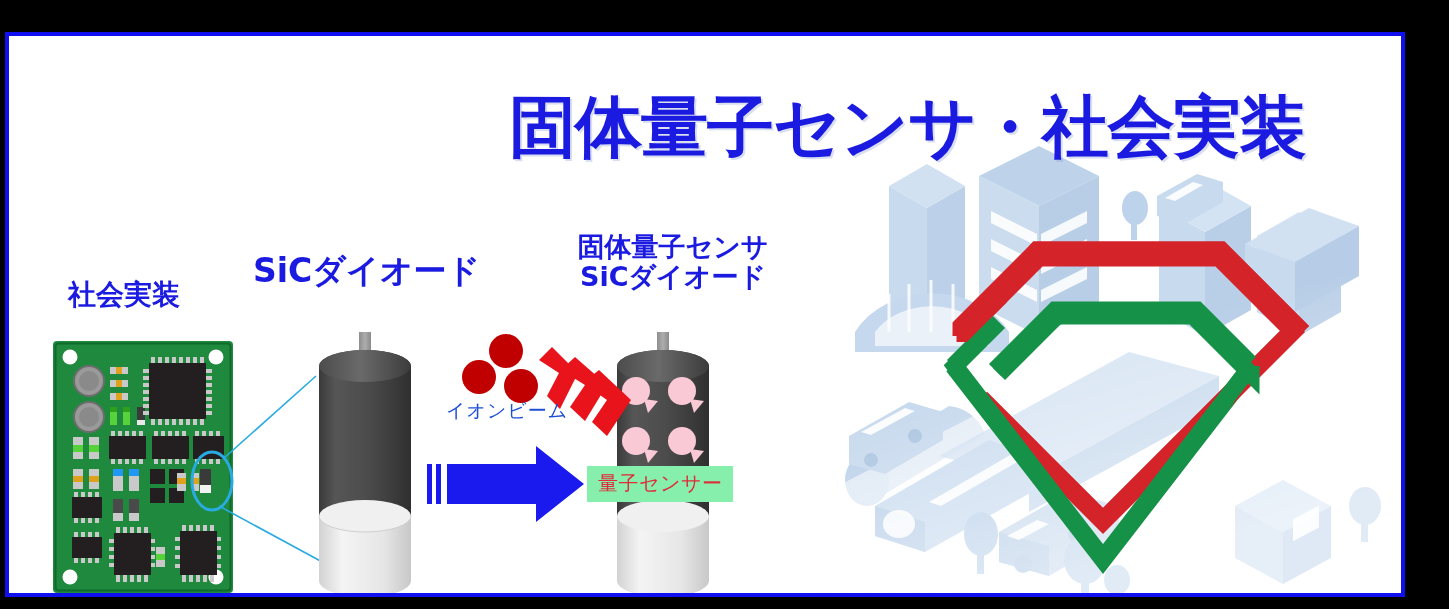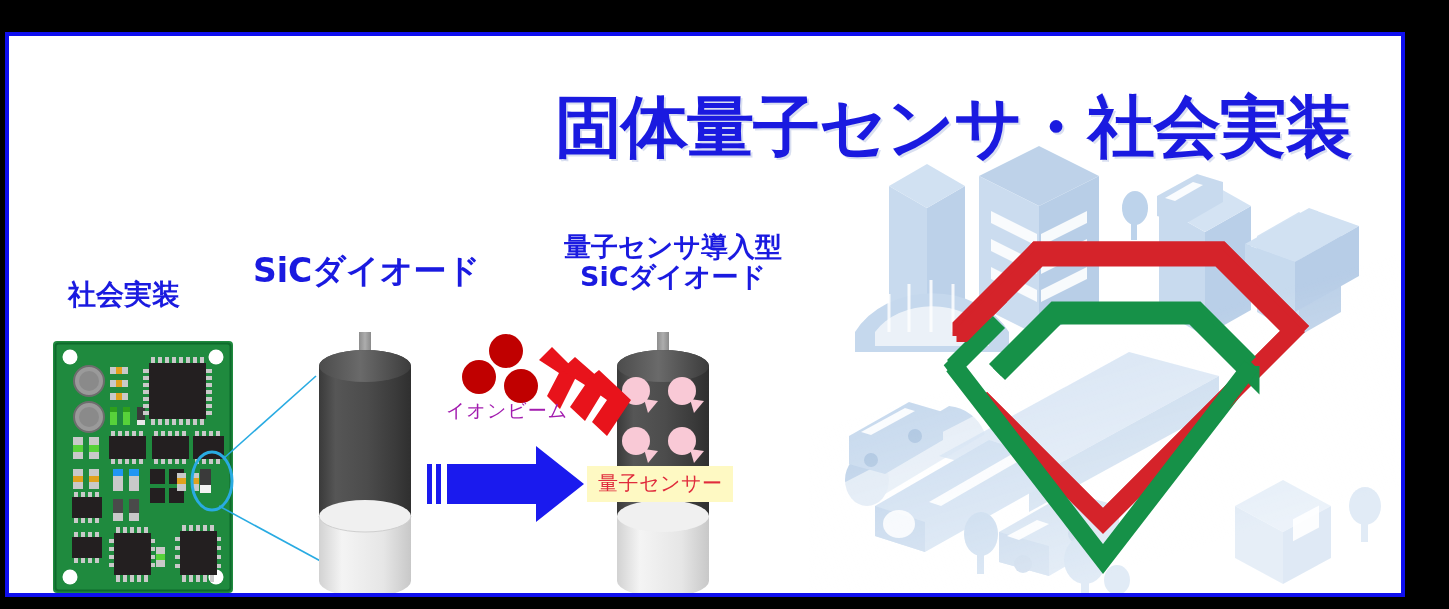--- a/index.html
+++ b/index.html
@@ -12,49 +12,49 @@
   #slide {
     position:absolute; left:5px; top:32px;
     width:1400px; height:565px;
     background:#ffffff;
     border:4px solid #0f0fef;
     overflow:hidden;
   }
 
   
   .title {
-    position:absolute; left:546px; top:58px;
+    position:absolute; left:500px; top:58px;
     font-size:67px; font-weight:bold; color:#1a1ae0;
     letter-spacing:-1px; line-height:1.0;
     white-space:nowrap;
     text-shadow:2px 2px 0 rgba(120,140,200,.28);
     font-family:"DejaVu Sans","Liberation Sans",sans-serif;
   }
 
   
   .lbl {
     position:absolute; color:#1a1ae0; font-weight:bold;
     white-space:nowrap; line-height:1.12;
     font-family:"DejaVu Sans","Liberation Sans",sans-serif;
   }
   #lbl-circuit { left:59px; top:243px; font-size:28px; }
   #lbl-diode   { left:244px; top:217px; font-size:33px; }
   #lbl-qdiode  { left:523px; top:196px; font-size:27px; text-align:center; width:282px; }
 
   .ionlabel {
     position:absolute; left:437px; top:362px;
-    font-size:19px; color:#a21caf; letter-spacing:1px;
+    font-size:19px; color:#1d4ed8; letter-spacing:1px;
     font-family:"DejaVu Serif","Liberation Serif",serif;
     white-space:nowrap;
   }
 
   .qbadge {
     position:absolute; left:578px; top:430px;
     padding:4px 11px 5px 11px;
-    background:#fef9c3; color:#e02b3c;
+    background:#86efac; color:#e02b3c;
     font-size:20px; white-space:nowrap; letter-spacing:0.5px;
     font-family:"DejaVu Sans","Liberation Sans",sans-serif;
     text-align:right;
   }
 
   svg { display:block; }
   .abs { position:absolute; }
 </style>
 </head>
 <body>
@@ -529,20 +529,20 @@
       <rect x="427" y="428" width="5" height="40"></rect>
       <polygon points="438,428 527,428 527,410 575,448 527,486 527,468 438,468"></polygon>
     </g>
   </svg>
 
   <div class="title">固体量子センサ・社会実装</div>
 
   <div class="lbl" id="lbl-circuit">社会実装</div>
   <div class="lbl" id="lbl-diode">SiCダイオード</div>
   <div class="lbl" id="lbl-qdiode">
-    <span>量子センサ導入型</span><br>
+    <span>固体量子センサ</span><br>
     <span>SiCダイオード</span>
   </div>
 
   <div class="ionlabel">イオンビーム</div>
   <div class="qbadge">量子センサー</div>
 
 </div>
 
 </body></html>

